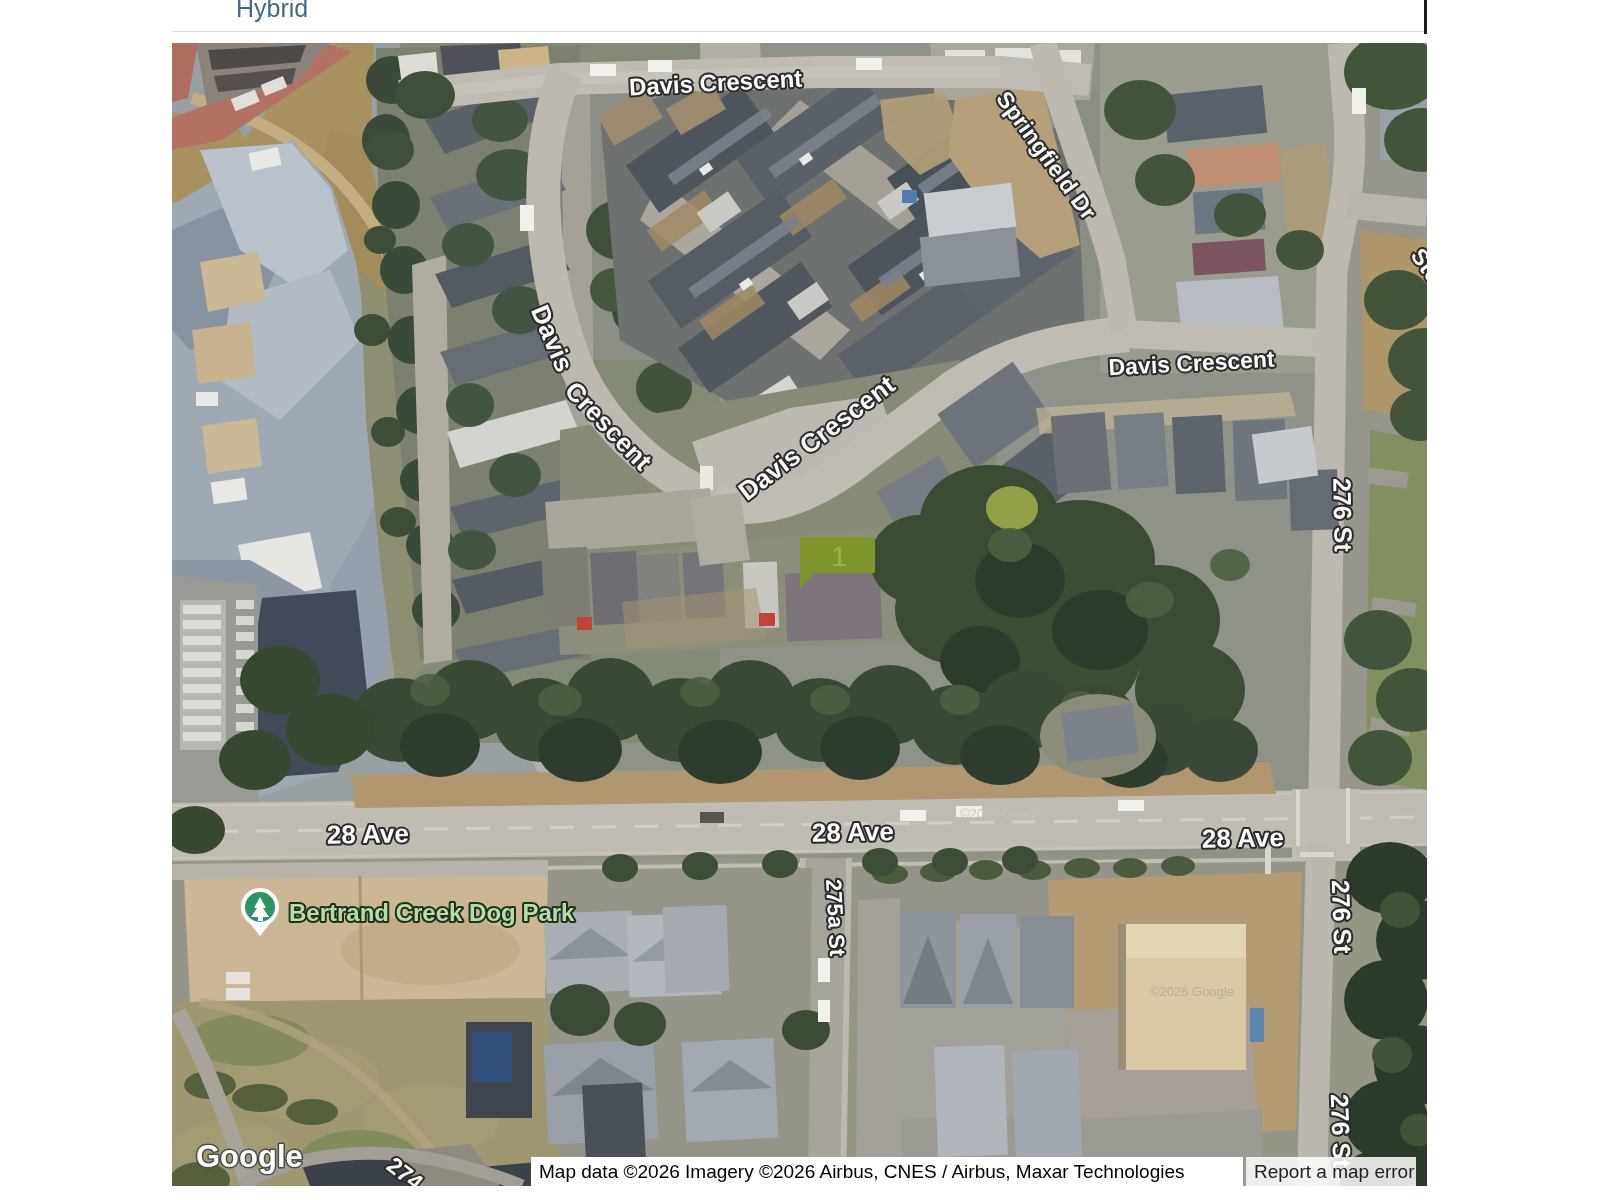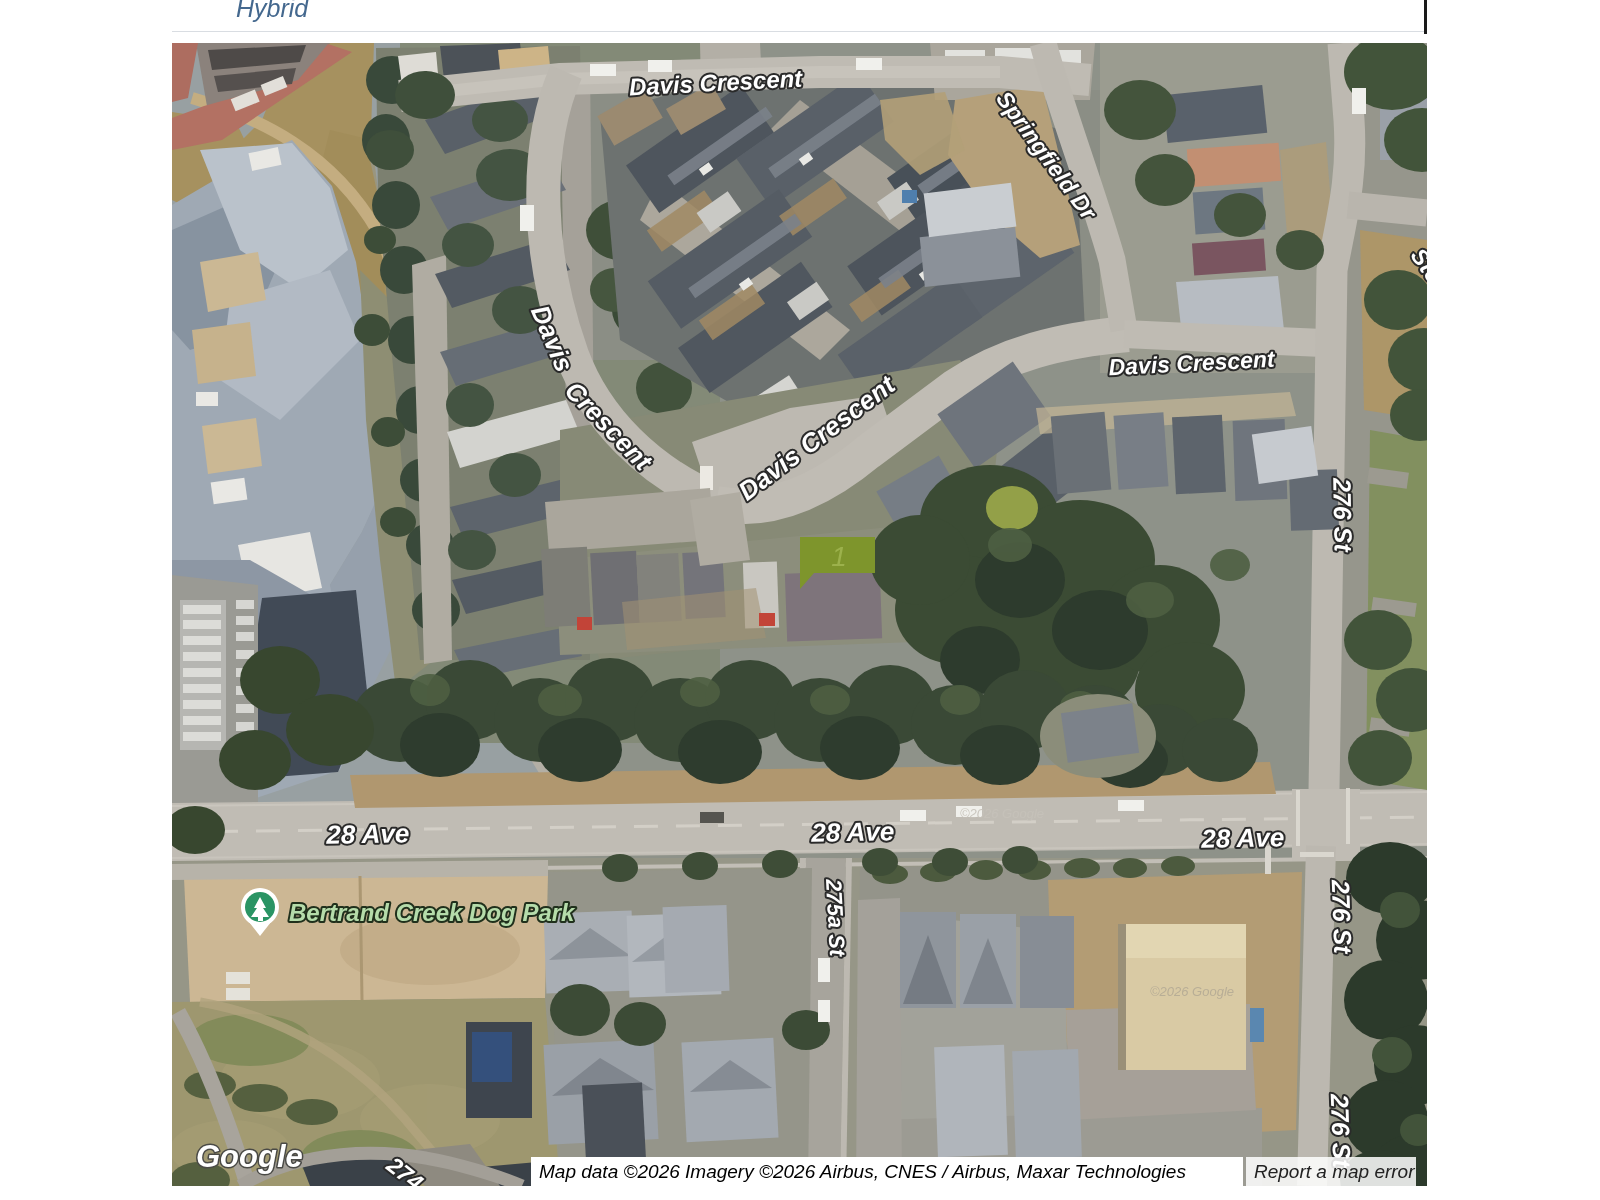--- a/index.html
+++ b/index.html
@@ -1,16 +1,16 @@
 <!DOCTYPE html>
 <html><head>
 <meta charset="utf-8">
 <style>
   html,body{margin:0;padding:0;background:#ffffff;width:1600px;height:1200px;overflow:hidden;}
-  #page{position:relative;width:1600px;height:1128px;font-family:"Liberation Sans",sans-serif;font-style:italic;}
+  #page{position:relative;width:1600px;height:1128px;font-family:"Liberation Sans",sans-serif;}
   #hybrid{position:absolute;left:236px;top:-6px;font-size:25px;color:#44688e;}
   #topline{position:absolute;left:172px;top:31px;width:1255px;height:1px;background:#d9dde2;}
   #rightbar{position:absolute;left:1424px;top:0px;width:3px;height:34px;background:#1a1a1a;}
 </style>
 </head>
 <body>
 <div id="page">
 
   <div id="hybrid">Hybrid</div>
 

